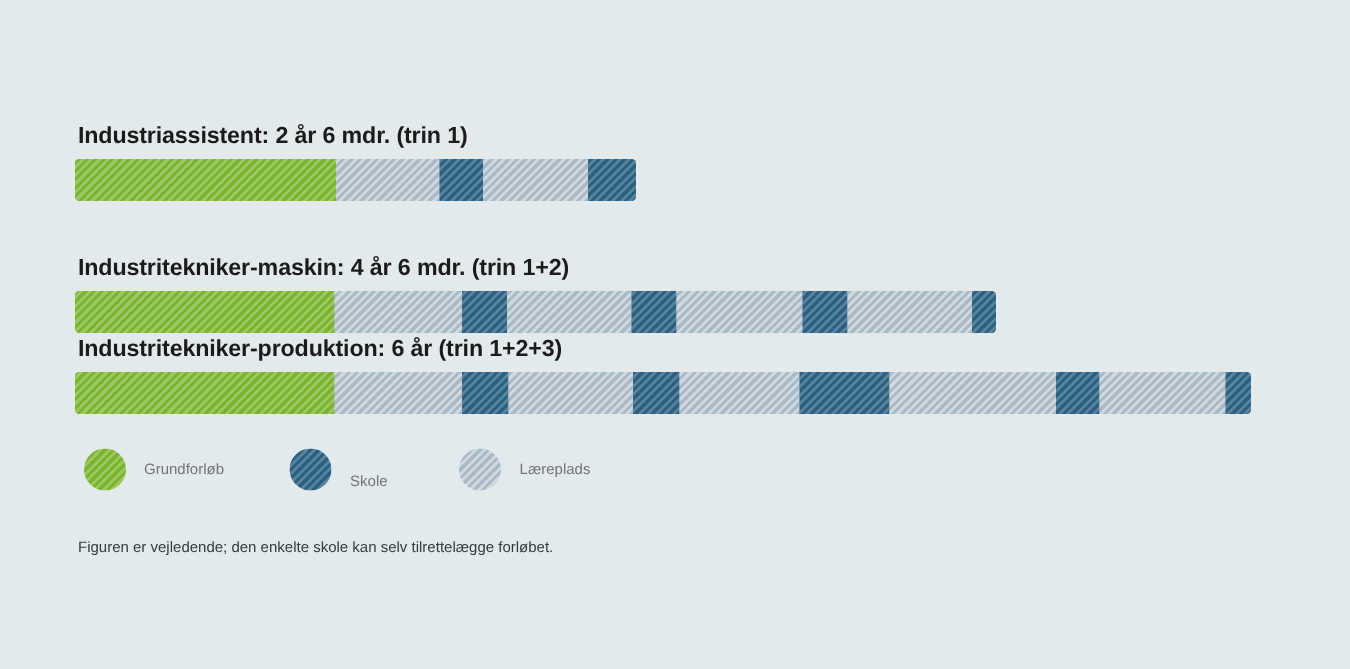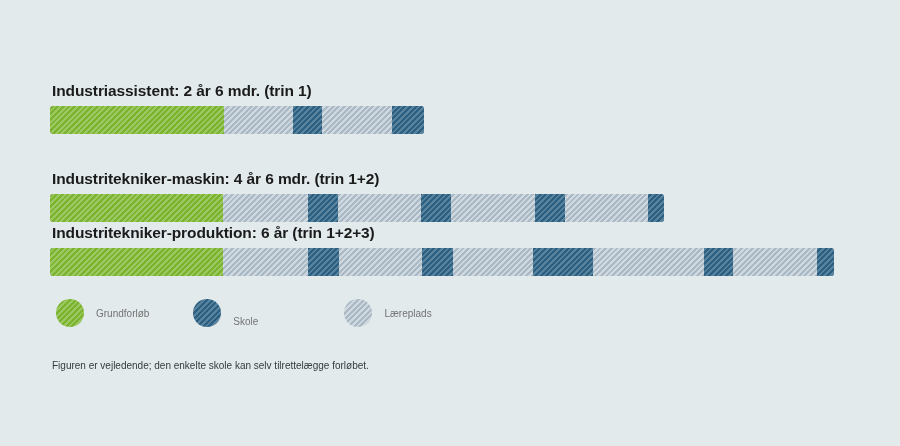--- a/index.html
+++ b/index.html
@@ -163,19 +163,19 @@
     </div>
   <div class="legend" id="legend-root">
       <div class="legend-item" style="margin-left: 0px;">
         <span class="legend-swatch fill-grund"></span>
         <span class="legend-label">Grundforløb</span>
       </div>
       <div class="legend-item" style="margin-left: 44px; align-items: flex-end;">
         <span class="legend-swatch fill-skole"></span>
         <span class="legend-label">Skole</span>
       </div>
-      <div class="legend-item" style="margin-left: 86px; text-align: center;">
+      <div class="legend-item" style="margin-left: 48px; text-align: center;">
         <span class="legend-swatch fill-lare"></span>
         <span class="legend-label">Læreplads</span>
       </div>
     </div>
   <div class="footnote">Figuren er vejledende; den enkelte skole kan selv tilrettelægge forløbet.</div>
 </div>
 
 </body></html>

